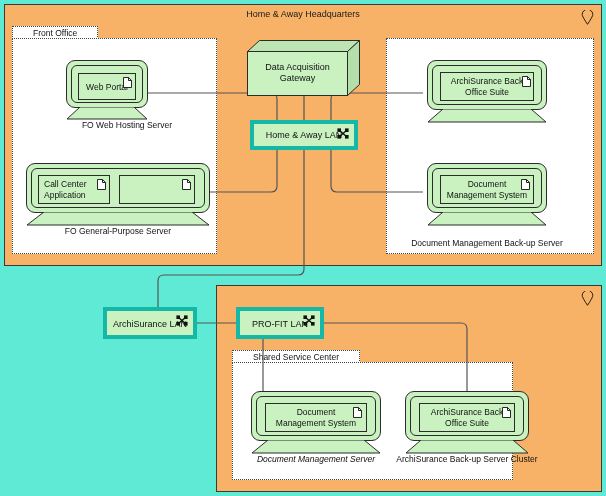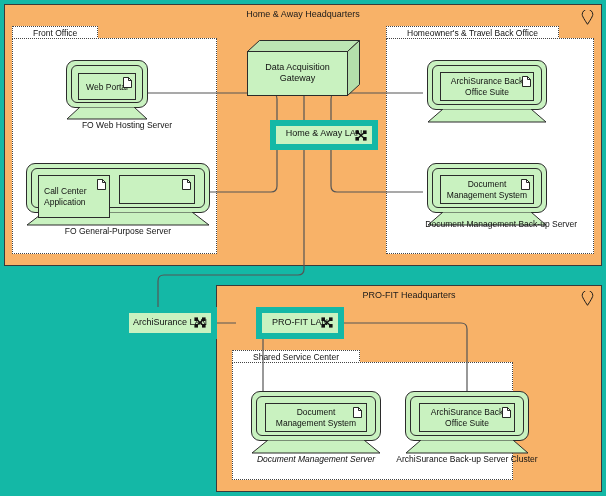--- a/index.html
+++ b/index.html
@@ -1,17 +1,17 @@
 <!DOCTYPE html>
 <html><head>
 <meta charset="utf-8">
 <style>
   html,body{margin:0;padding:0;background:#ffffff;}
   body{font-family:"Liberation Sans",sans-serif;-webkit-font-smoothing:antialiased;}
-  #canvas{position:relative;width:606px;height:496px;overflow:hidden;background:#14b8a6;}
+  #canvas{position:relative;width:606px;height:496px;overflow:hidden;background:#5eead4;}
 
   
   .loc{position:absolute;background:#f8b268;border:1px solid #3a3a3a;box-sizing:border-box;}
   .loc > .loc-title{position:absolute;left:0;right:0;top:4px;text-align:center;font-size:9px;color:#1a1a1a;line-height:11px;}
   .pin{position:absolute;right:7px;top:5px;width:13px;height:15px;}
 
   
   .grp{position:absolute;box-sizing:border-box;}
   .grp .grp-tab{position:absolute;left:0;top:0;height:13px;border:1px dotted #444;border-bottom:none;background:#fff;
                 box-sizing:border-box;padding:0 20px;font-size:8.5px;line-height:12px;color:#111;white-space:nowrap;}
@@ -28,21 +28,21 @@
   .dev-stand{position:absolute;left:0;right:0;}
   .dev-label{position:absolute;left:-24px;right:-24px;text-align:center;font-size:8.5px;color:#111;line-height:10px;white-space:nowrap;}
 
   
   .app{position:absolute;box-sizing:border-box;background:#c9f2c0;border:1px solid #2b2b2b;}
   .app .app-txt{position:absolute;left:2px;right:2px;top:50%;transform:translateY(-50%);
                 text-align:center;font-size:8.5px;line-height:11px;color:#111;}
   .docicon{position:absolute;width:9px;height:11px;}
 
   
-  .net{position:absolute;box-sizing:border-box;background:#c9f2c0;border:6px solid #14b8a6;margin-left:20px;}
+  .net{position:absolute;box-sizing:border-box;background:#c9f2c0;border:4px solid #14b8a6;}
   .net .net-txt{position:absolute;left:2px;right:2px;bottom:5px;text-align:center;font-size:9px;color:#111;line-height:11px;}
   .neticon{position:absolute;right:5px;top:4px;width:12px;height:11px;}
 
   
   .box3d{position:absolute;border-radius:17px;}
   .box3d .b-txt{position:absolute;left:2px;right:14px;top:50%;transform:translateY(-50%);text-align:center;font-size:9px;line-height:11px;color:#111;}
   .box3d svg{position:absolute;left:0;top:0;}
 </style>
 </head>
 <body>
@@ -55,26 +55,24 @@
       <path d="M6.5 14.3 C6.5 14.3 1.2 6.6 1.2 4.6 A5.3 5.3 0 0 1 11.8 4.6 C11.8 6.6 6.5 14.3 6.5 14.3 Z" fill="none" stroke="#1a1a1a" stroke-width="1"></path>
     </svg>
   </div>
 
   <div class="grp" style="left:12px;top:26px;width:205px;height:228px;">
     <div class="grp-tab">Front Office</div>
     <div class="grp-body"></div>
   </div>
 
   <div class="grp" style="left:386px;top:26px;width:208px;height:228px;">
-    <div class="grp-tab">Homeowner's &amp; Travel Back Office</div>
     <div class="grp-body"></div>
   </div>
 
   <div class="loc" style="left:216px;top:285px;width:386px;height:207px;">
-    <div class="loc-title">PRO-FIT Headquarters</div>
     <svg class="pin" viewBox="0 0 13 15">
       <path d="M6.5 14.3 C6.5 14.3 1.2 6.6 1.2 4.6 A5.3 5.3 0 0 1 11.8 4.6 C11.8 6.6 6.5 14.3 6.5 14.3 Z" fill="none" stroke="#1a1a1a" stroke-width="1"></path>
     </svg>
   </div>
 
   <div class="grp" style="left:232px;top:350px;width:281px;height:130px;">
     <div class="grp-tab">Shared Service Center</div>
     <div class="grp-body"></div>
   </div>
 
@@ -116,21 +114,21 @@
     <div class="dev-label" style="top:60px;text-align:right;">FO Web Hosting Server</div>
   </div>
 
   <div class="device" style="left:26px;top:163px;width:184px;height:62px;">
     <div class="dev-outer" style="height:50px;">
       <div class="dev-mid"></div>
     </div>
     <svg class="dev-stand" style="top:49px;height:14px;" viewBox="0 0 184 14" preserveAspectRatio="none">
       <polygon points="18,0 166,0 183,13 1,13" fill="#c9f2c0" stroke="#2b2b2b" stroke-width="1"></polygon>
     </svg>
-    <div class="app" style="left:12px;top:12px;width:72px;height:43px;">
+    <div class="app" style="left:12px;top:12px;width:72px;height:29px;">
       <div class="app-txt" style="text-align:left;padding-left:3px;">
         <span>Call Center</span><br>
         <span>Application</span>
       </div>
       <svg class="docicon" style="right:3px;top:3px;" viewBox="0 0 9 11">
         <path d="M0.5 0.5 H5.5 L8.5 3.5 V10.5 H0.5 Z" fill="#ffffff" stroke="#111" stroke-width="0.9"></path>
         <path d="M5.5 0.5 V3.5 H8.5" fill="none" stroke="#111" stroke-width="0.9"></path>
       </svg>
     </div>
     <div class="app" style="left:93px;top:12px;width:76px;height:29px;">
@@ -171,21 +169,21 @@
     <div class="app" style="left:13px;top:12px;width:94px;height:29px;">
       <div class="app-txt">
         <span>Document</span><br>
         <span>Management System</span>
       </div>
       <svg class="docicon" style="right:3px;top:3px;" viewBox="0 0 9 11">
         <path d="M0.5 0.5 H5.5 L8.5 3.5 V10.5 H0.5 Z" fill="#ffffff" stroke="#111" stroke-width="0.9"></path>
         <path d="M5.5 0.5 V3.5 H8.5" fill="none" stroke="#111" stroke-width="0.9"></path>
       </svg>
     </div>
-    <div class="dev-label" style="top:56px;left:-30px;right:-30px;text-align:right;">Document Management Back-up Server</div>
+    <div class="dev-label" style="top:75px;left:-30px;right:-30px;">Document Management Back-up Server</div>
   </div>
 
   <div class="device" style="left:251px;top:391px;width:130px;height:62px;">
     <div class="dev-outer" style="height:50px;">
       <div class="dev-mid"></div>
     </div>
     <svg class="dev-stand" style="top:49px;height:14px;" viewBox="0 0 130 14" preserveAspectRatio="none">
       <polygon points="17,0 113,0 129,13 1,13" fill="#c9f2c0" stroke="#2b2b2b" stroke-width="1"></polygon>
     </svg>
     <div class="app" style="left:14px;top:12px;width:102px;height:29px;">

